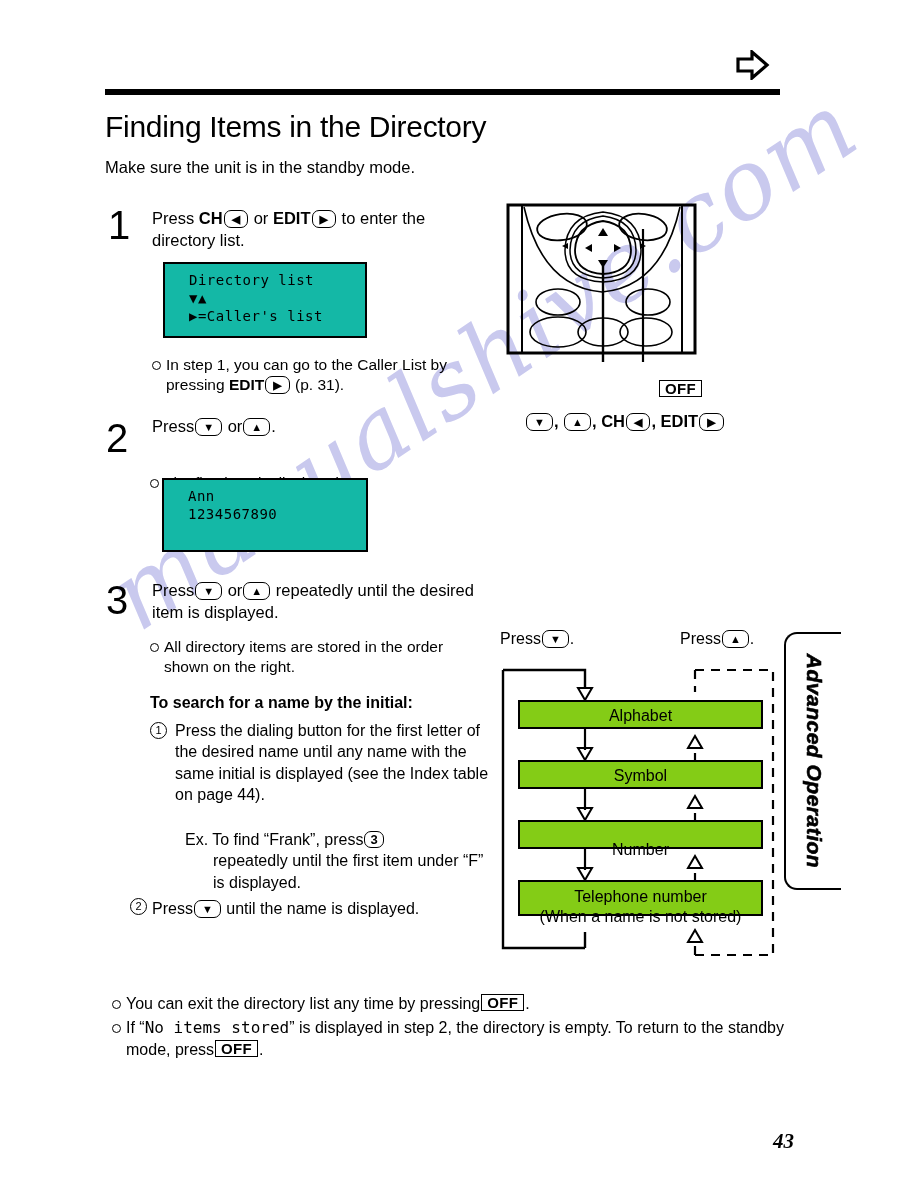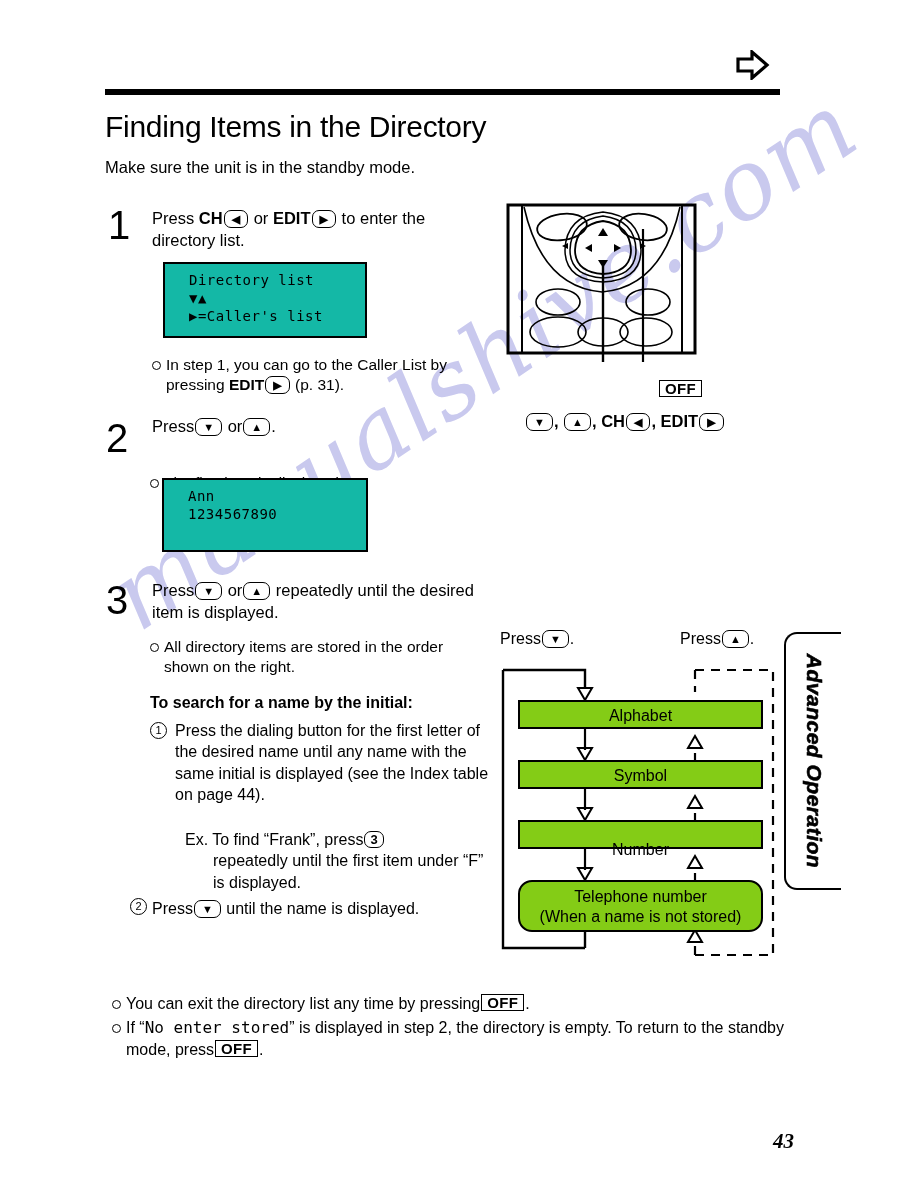--- a/index.html
+++ b/index.html
@@ -184,21 +184,21 @@
     border: 2px solid #000;
     background: #84cc16;
     box-sizing: border-box;
     text-align: center;
     font-size: 16px;
     line-height: 1.22;
   }
   .fb1 { top: 70px;  height: 29px; padding-top: 4px; }
   .fb2 { top: 130px; height: 29px; padding-top: 4px; }
   .fb3 { top: 190px; height: 29px; padding-top: 18px; }
-  .fb4 { top: 250px; height: 52px; padding-top: 5px; border-radius: 14px; }
+  .fb4 { top: 250px; height: 36px; padding-top: 5px; }
 
   
   .sidetab {
     position: absolute;
     left: 784px; top: 632px;
     width: 57px; height: 258px;
     border: 2.5px solid #000;
     border-right: none;
     border-radius: 13px 0 0 13px;
     box-sizing: border-box;
@@ -441,20 +441,20 @@
       <div class="sidetab-txt">Advanced Operation</div>
     </div>
 
     <div class="foot">
       <p>
         <span class="bul"></span>
         <span>You can exit the directory list any time by pressing</span><span class="key off"><span>OFF</span></span><span>.</span>
       </p>
       <p>
         <span class="bul"></span>
-        <span>If “</span><span class="mono">No enter stored</span><span>” is displayed in step 2, the directory is empty. To return to the standby mode, press</span><span class="key off"><span>OFF</span></span><span>.</span>
+        <span>If “</span><span class="mono">No items stored</span><span>” is displayed in step 2, the directory is empty. To return to the standby mode, press</span><span class="key off"><span>OFF</span></span><span>.</span>
       </p>
     </div>
 
     <div class="pagenum">43</div>
 
   </div>
 </div>
 
 </body></html>

